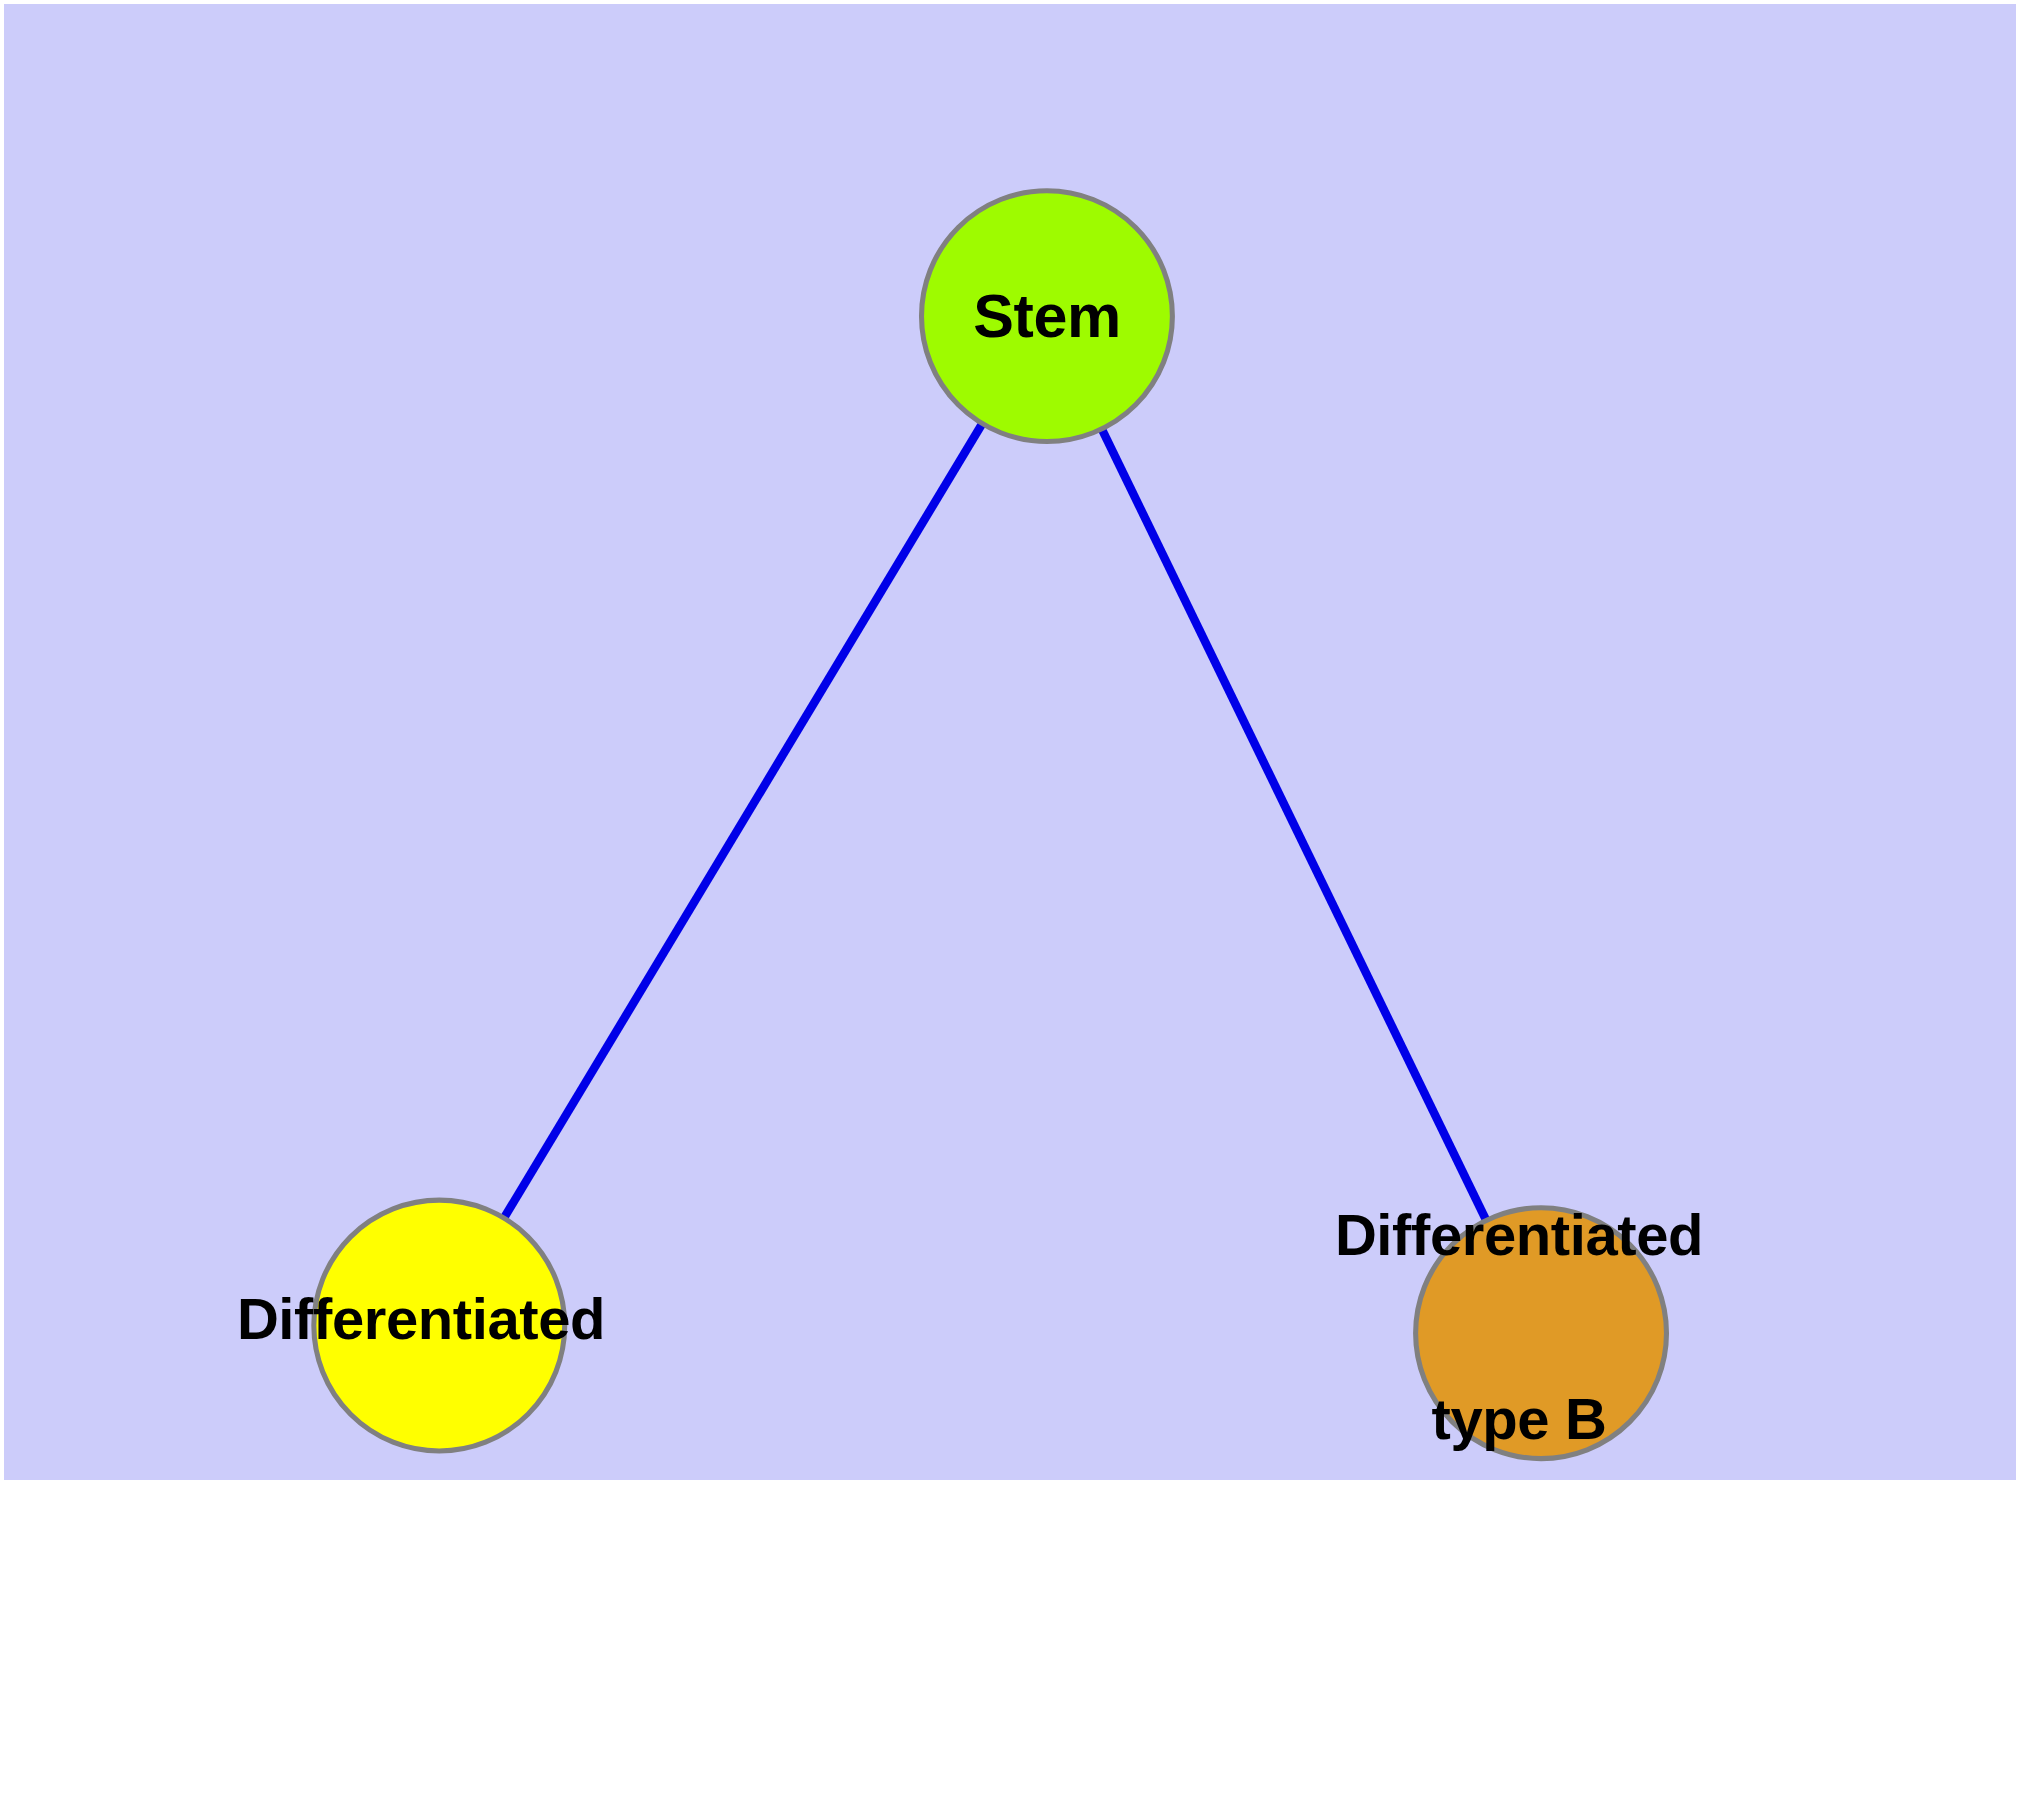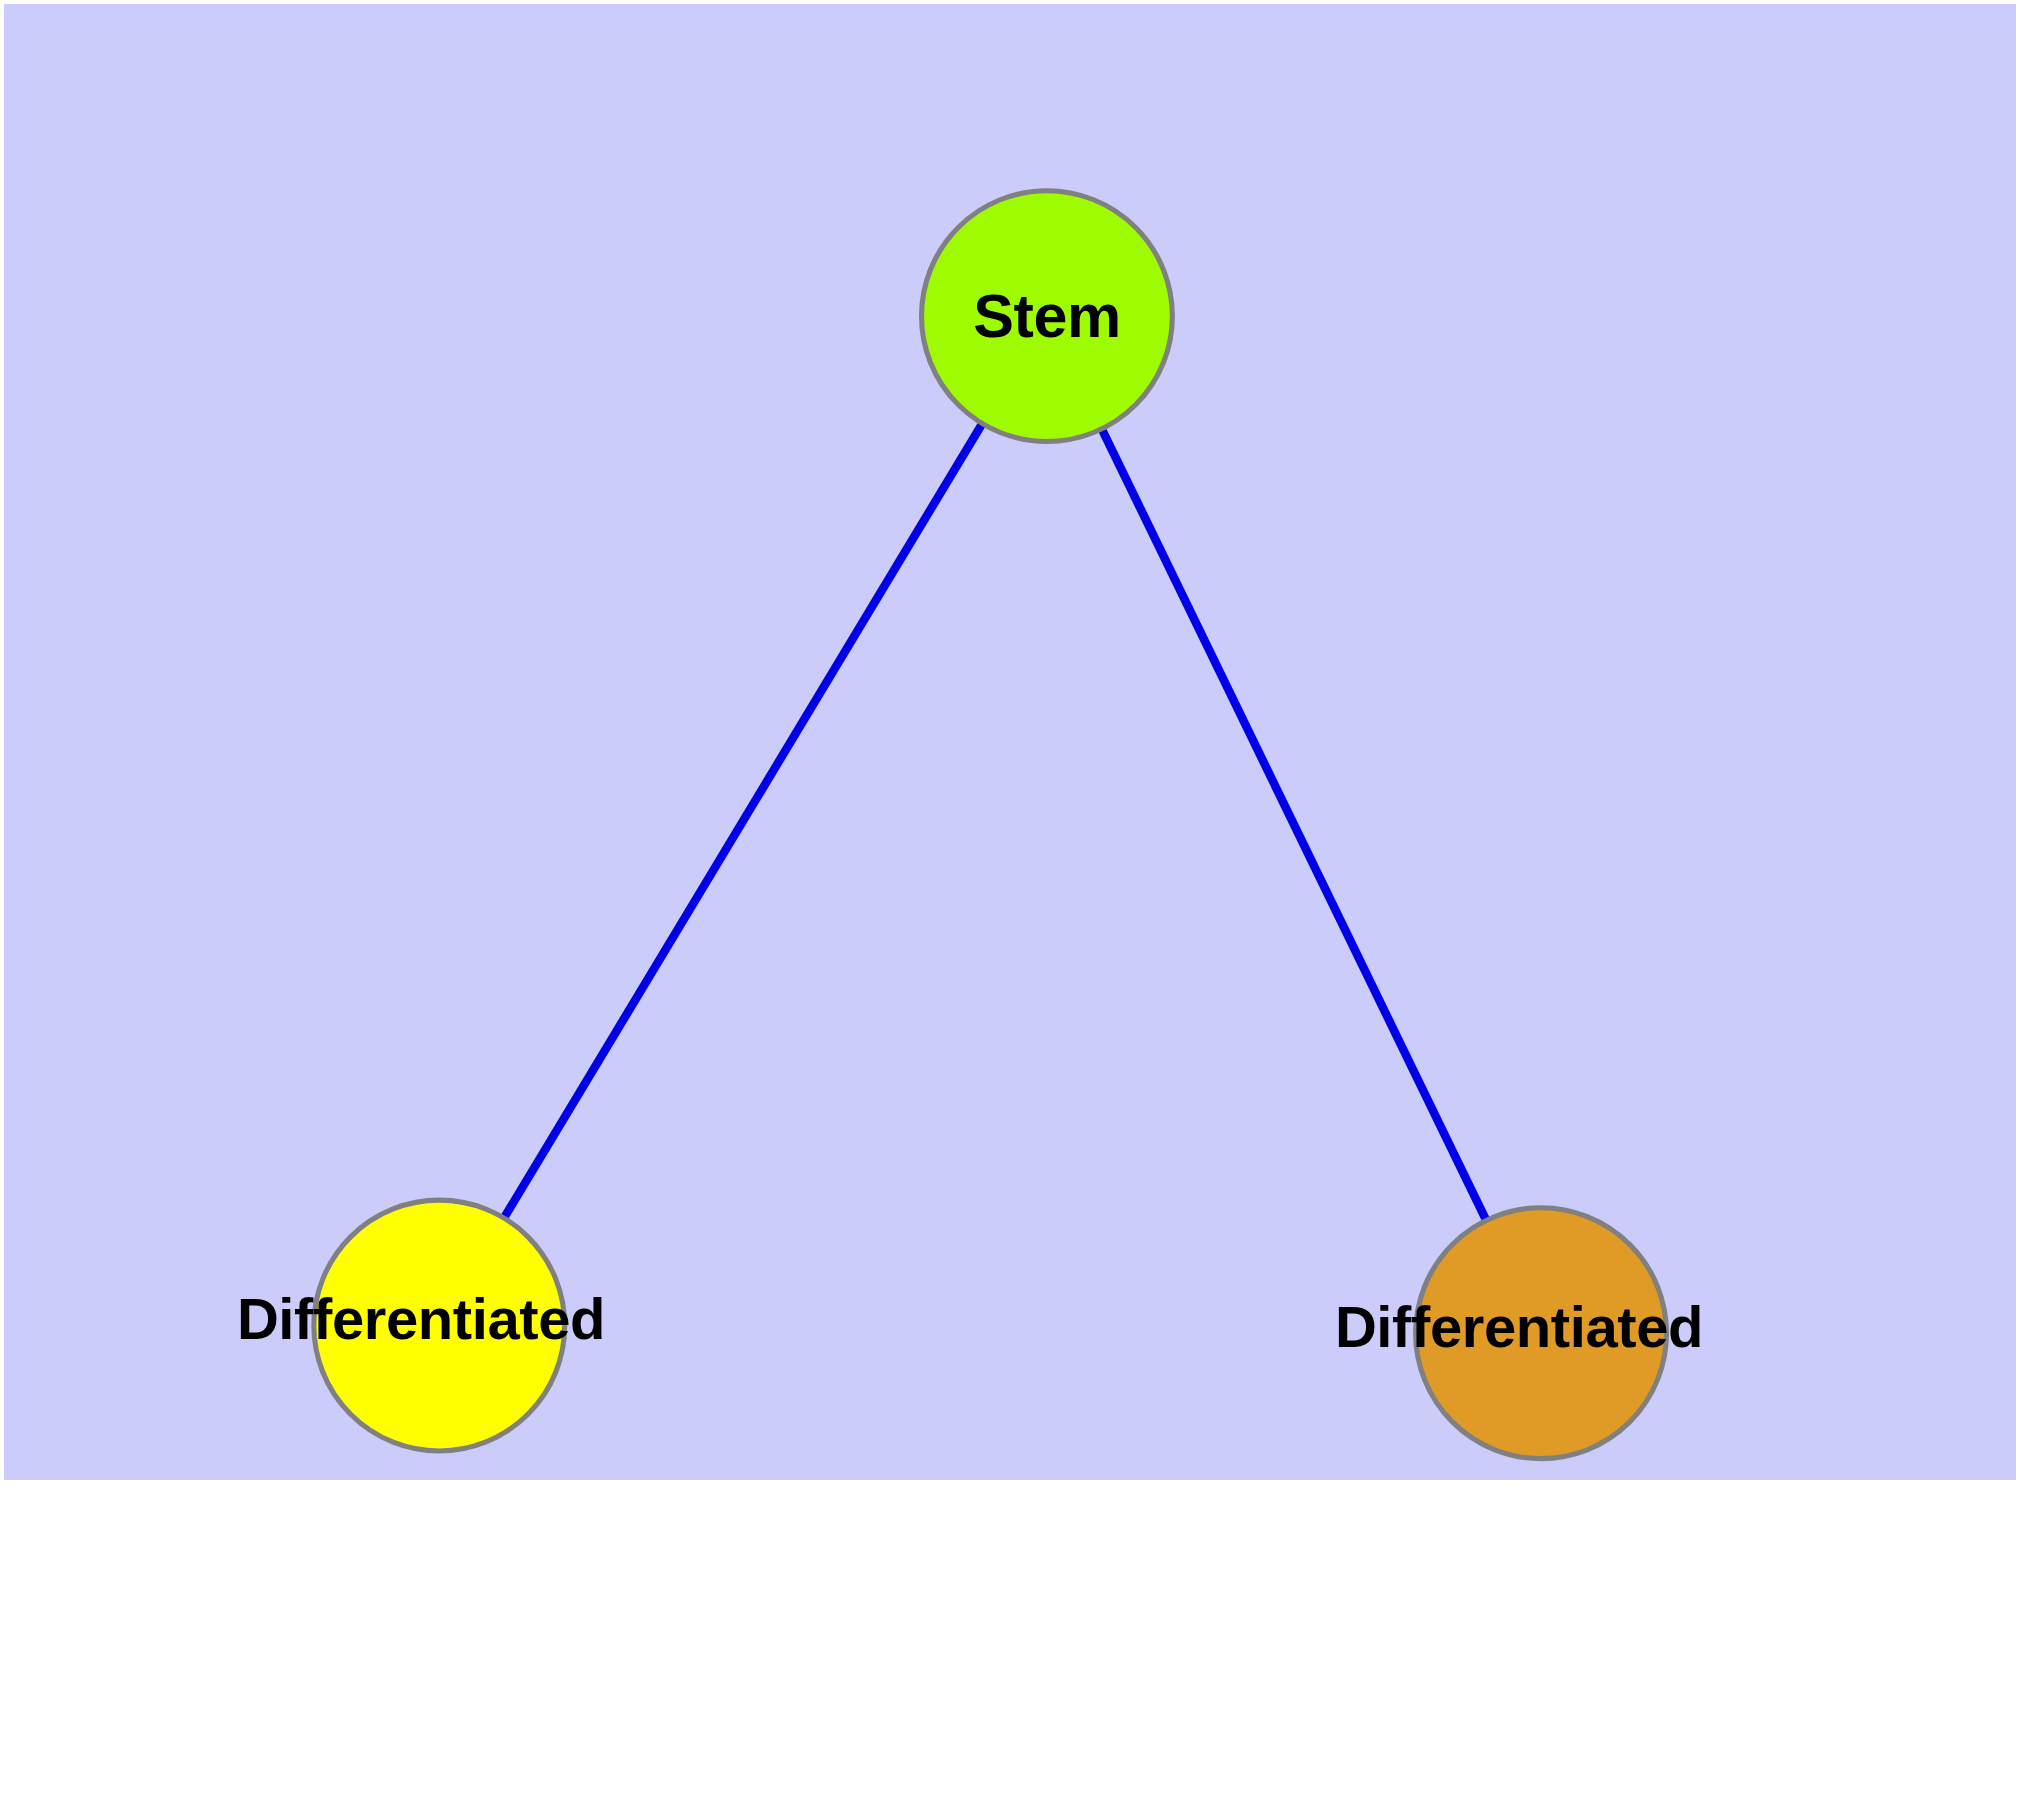--- a/index.html
+++ b/index.html
@@ -86,16 +86,17 @@
   </svg>
 
   <div class="node-label label-stem">Stem</div>
 
   <div class="node-label label-type-a">
     <div>Differentiated</div>
   </div>
 
   <div class="node-label label-type-b">
     <div>Differentiated</div>
+    <div>type B</div>
   </div>
 
 </div>
 
 
 </body></html>

